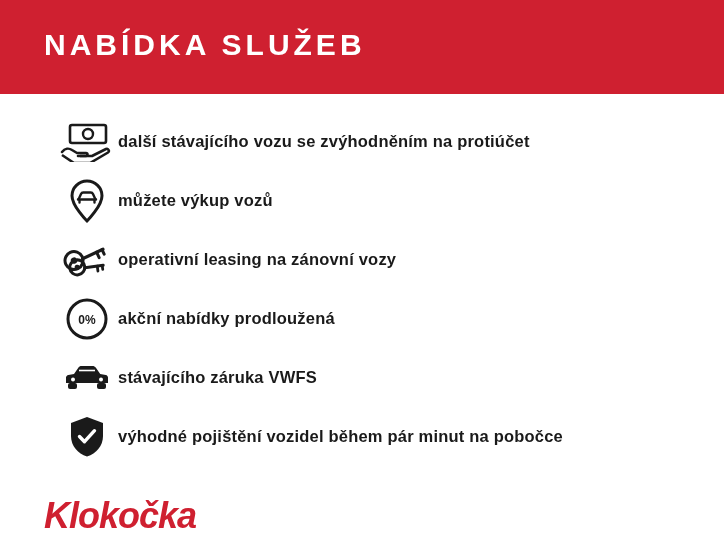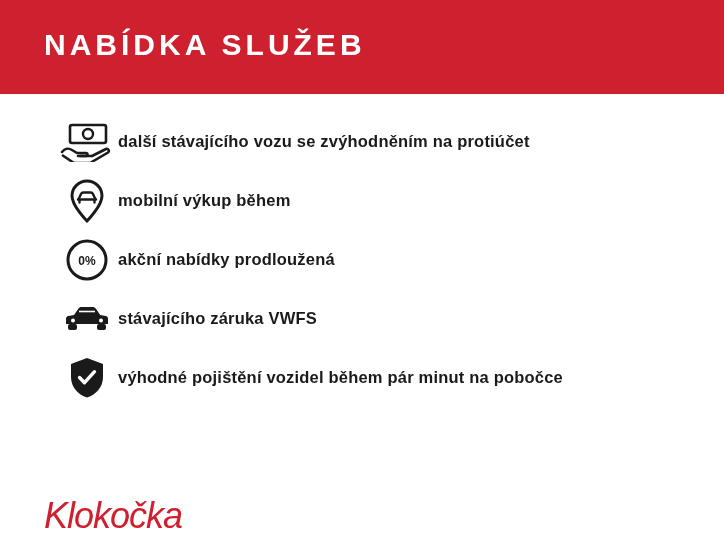--- a/index.html
+++ b/index.html
@@ -84,21 +84,21 @@
     position: absolute;
     left: 44px;
     bottom: 22px;
     height: 44px;
     display: flex;
     align-items: center;
   }
   .logo-text {
     font-family: "Liberation Sans", sans-serif;
     font-size: 36px;
-    font-weight: normal;
+    font-weight: bold;
     font-style: italic;
     color: #cf2030;
     letter-spacing: -1px;
     line-height: 1;
     position: relative;
   }
 </style>
 </head>
 <body>
 
@@ -123,23 +123,42 @@
     </div>
 
     <div class="service-row">
       <div class="service-icon">
         <svg width="42" height="46" viewBox="0 0 42 46" xmlns="http://www.w3.org/2000/svg">
           <path d="M21 3C12.7 3 6 9.6 6 17.7 6 28 21 43 21 43s15-15 15-25.3C36 9.6 29.3 3 21 3z" fill="none" stroke="#1a1a1a" stroke-width="3"></path>
           <path d="M12 21.5h18M13.5 21.5v3M28.5 21.5v3" stroke="#1a1a1a" stroke-width="2.4" stroke-linecap="round"></path>
           <path d="M12.5 21.5l2.5-5.5c.4-.9 1.2-1.5 2.2-1.5h7.6c1 0 1.8.6 2.2 1.5l2.5 5.5" fill="none" stroke="#1a1a1a" stroke-width="2.4" stroke-linejoin="round"></path>
         </svg>
       </div>
-      <div class="service-label">mobilní výkup během</div>
+      <div class="service-label">můžete výkup vozů</div>
     </div>
 
+    <div class="service-row">
+      <div class="service-icon">
+        <svg width="56" height="42" viewBox="0 0 56 42" xmlns="http://www.w3.org/2000/svg">
+          <g transform="rotate(-25 28 21)">
+            <circle cx="16" cy="16" r="9" fill="none" stroke="#1a1a1a" stroke-width="3"></circle>
+            <circle cx="16" cy="16" r="3.2" fill="#1a1a1a"></circle>
+            <path d="M24.5 18H47" stroke="#1a1a1a" stroke-width="3.2" stroke-linecap="round"></path>
+            <path d="M40 18v6M46 18v5" stroke="#1a1a1a" stroke-width="3" stroke-linecap="round"></path>
+          </g>
+          <g transform="rotate(-8 28 26)">
+            <circle cx="18" cy="27" r="7.5" fill="none" stroke="#1a1a1a" stroke-width="3"></circle>
+            <circle cx="18" cy="27" r="2.6" fill="#1a1a1a"></circle>
+            <path d="M25.5 28.5H44" stroke="#1a1a1a" stroke-width="3" stroke-linecap="round"></path>
+            <path d="M38 28.5v5M43 28.5v4" stroke="#1a1a1a" stroke-width="2.8" stroke-linecap="round"></path>
+          </g>
+        </svg>
+      </div>
+      <div class="service-label">operativní leasing na zánovní vozy</div>
+    </div>
 
     <div class="service-row">
       <div class="service-icon">
         <svg width="44" height="44" viewBox="0 0 44 44" xmlns="http://www.w3.org/2000/svg">
           <circle cx="22" cy="22" r="19" fill="none" stroke="#1a1a1a" stroke-width="3"></circle>
           <text x="22" y="27" text-anchor="middle" font-family="Liberation Sans, sans-serif" font-size="12" font-weight="bold" fill="#1a1a1a">0%</text>
         </svg>
       </div>
       <div class="service-label">akční nabídky prodloužená</div>
     </div>

